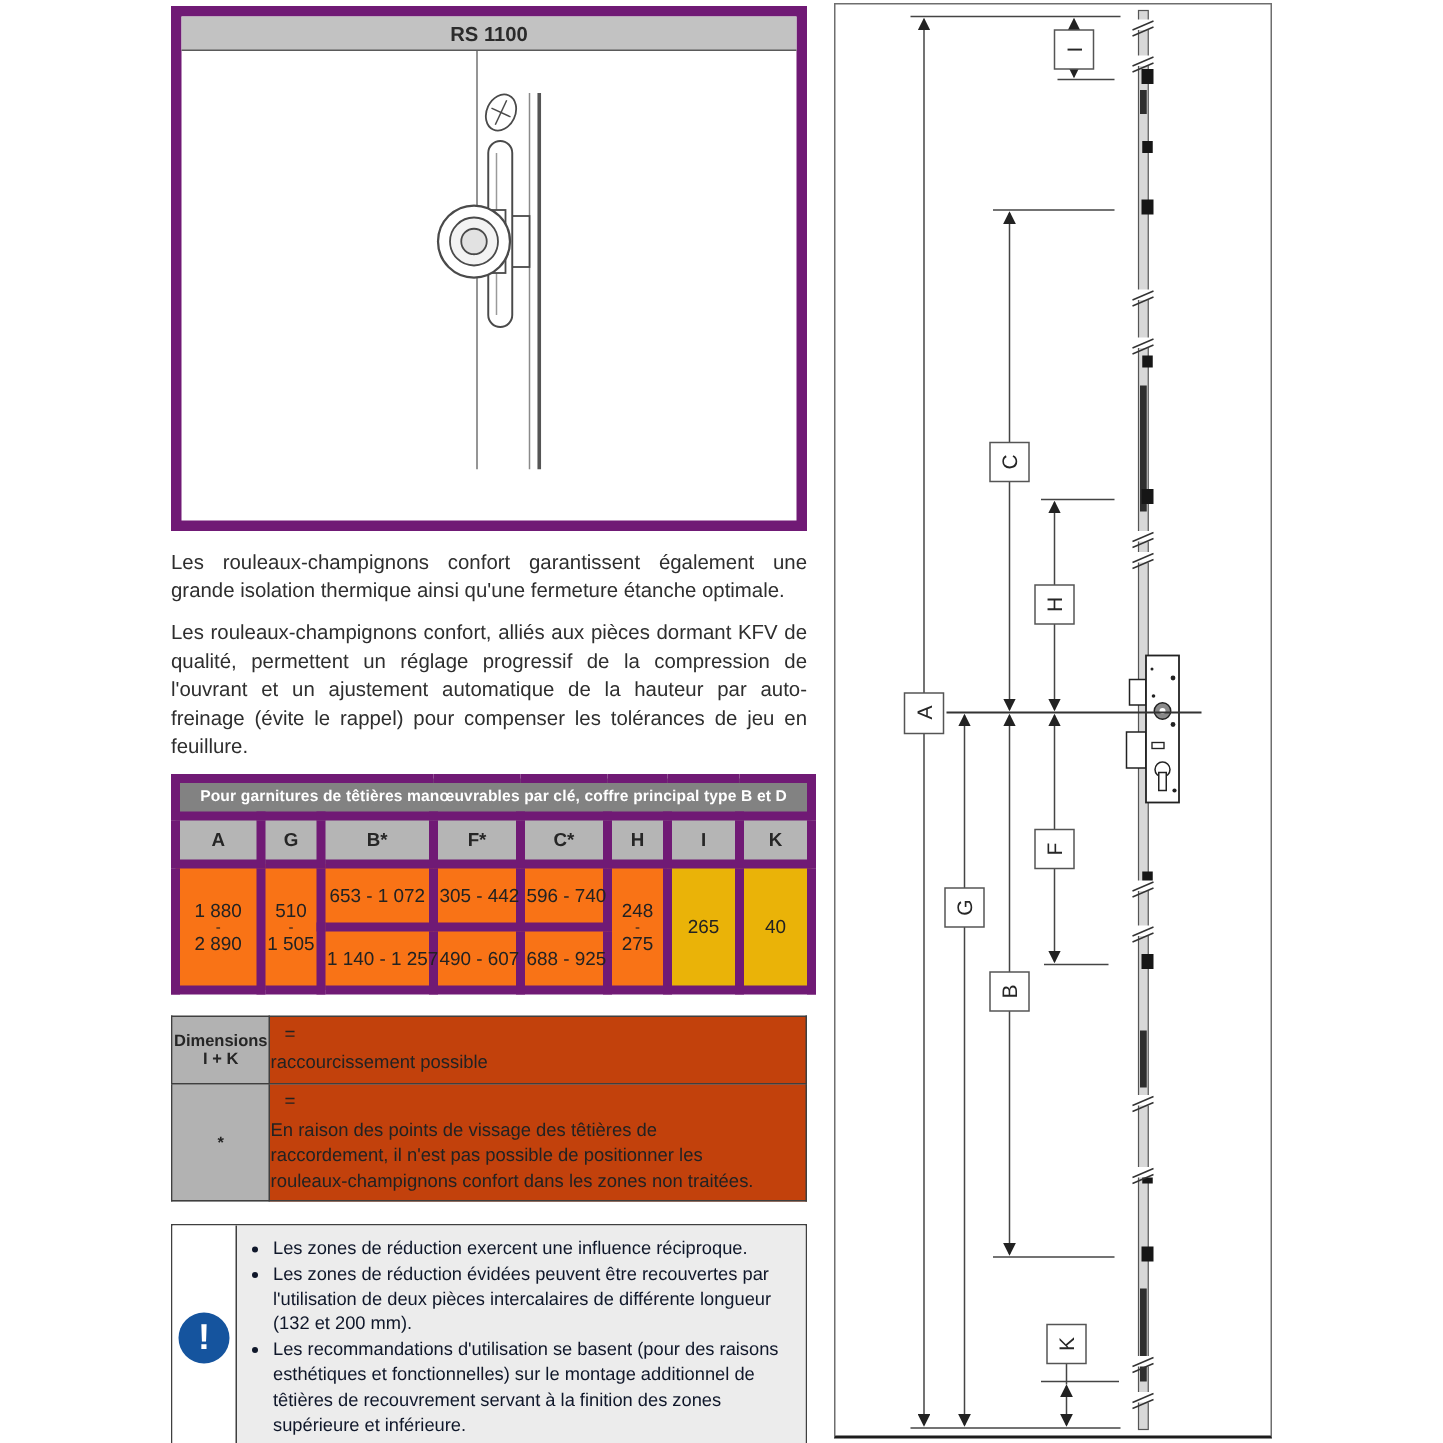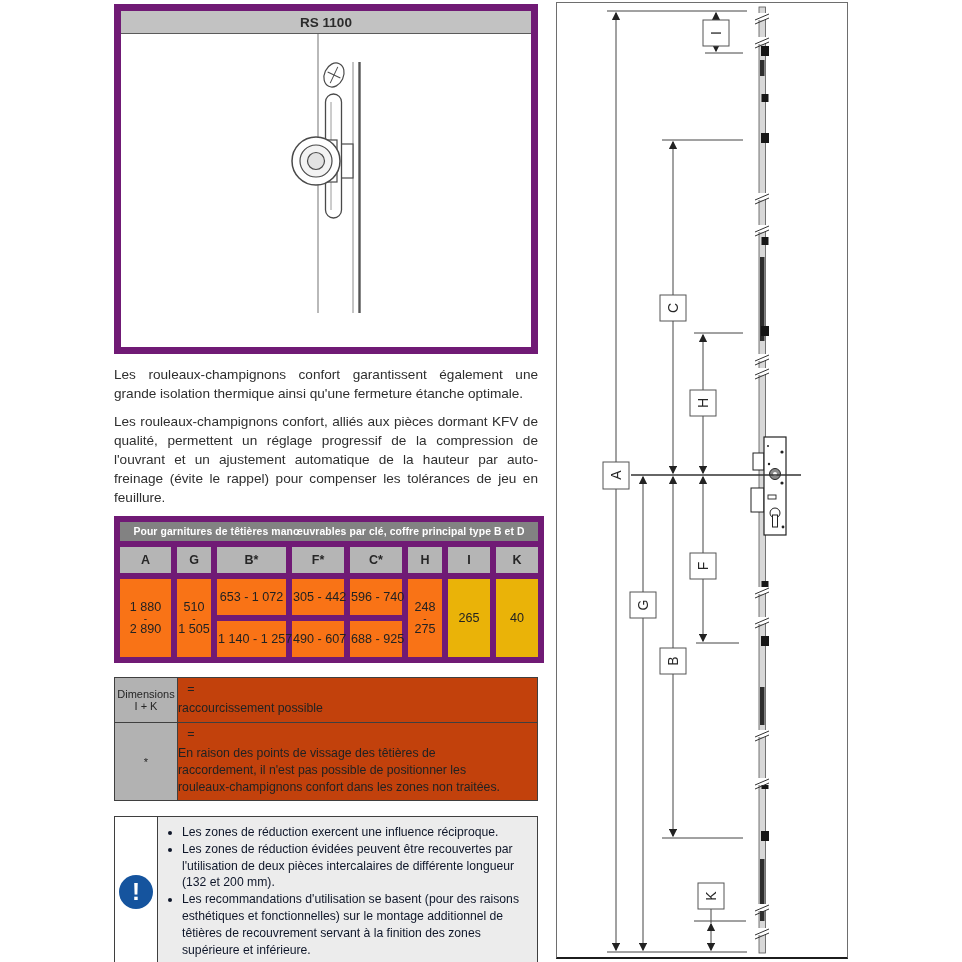--- a/index.html
+++ b/index.html
@@ -36,21 +36,21 @@
     background:#f97316;text-align:center;font-size:12.6px;color:#222;
     height:34px;vertical-align:middle;white-space:nowrap;
   }
   .dim-table td.gray-cell{background:#eab308;}
   .dim-table .tri div{line-height:13px;}
   .dim-table .tri .dash{font-size:10px;line-height:9px;}
   
   .notes-table{width:424px;margin-top:14px;}
   .notes-table td{border:1px solid #3f3f3f;vertical-align:middle;}
   .notes-table .label-cell{
-    background:#b2b2b2;width:60px;text-align:center;font-weight:normal;
+    background:#b2b2b2;width:60px;text-align:center;font-weight:bold;
     font-size:11px;line-height:12px;color:#262626;
   }
   .notes-table .content-cell{padding:4px 6px 4px 0;background:#c2410c;}
   .notes-table .eq{display:inline-block;width:26px;text-align:center;
     font-size:12.5px;vertical-align:top;color:#222;}
   .notes-table .note-text{display:inline-block;width:330px;font-size:12.3px;
     line-height:17px;color:#222;vertical-align:top;}
   .notes-table .r1 .content-cell{height:22px;}
   
   .info-box{margin-top:15px;border:1px solid #3f3f3f;display:flex;width:424px;box-sizing:border-box;}

